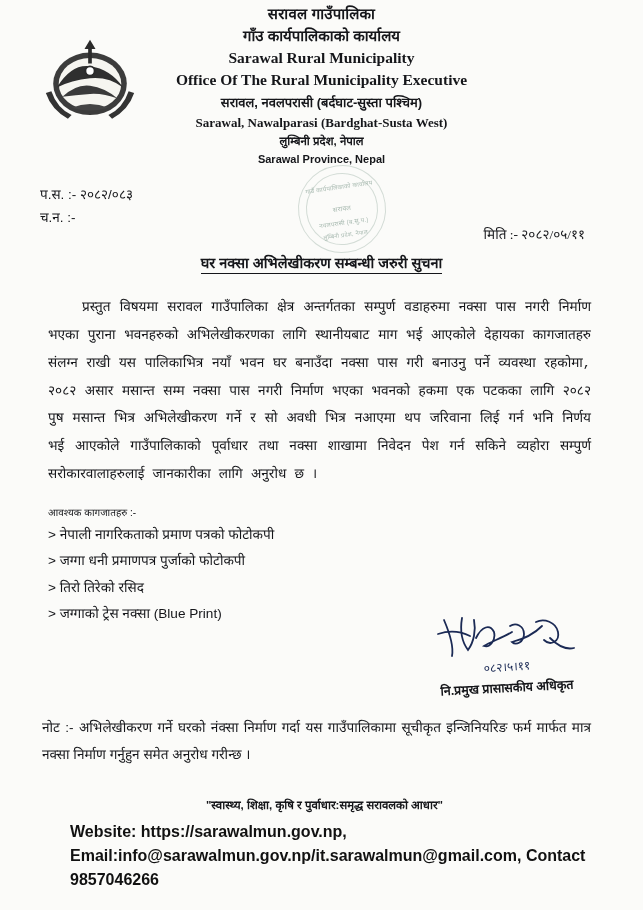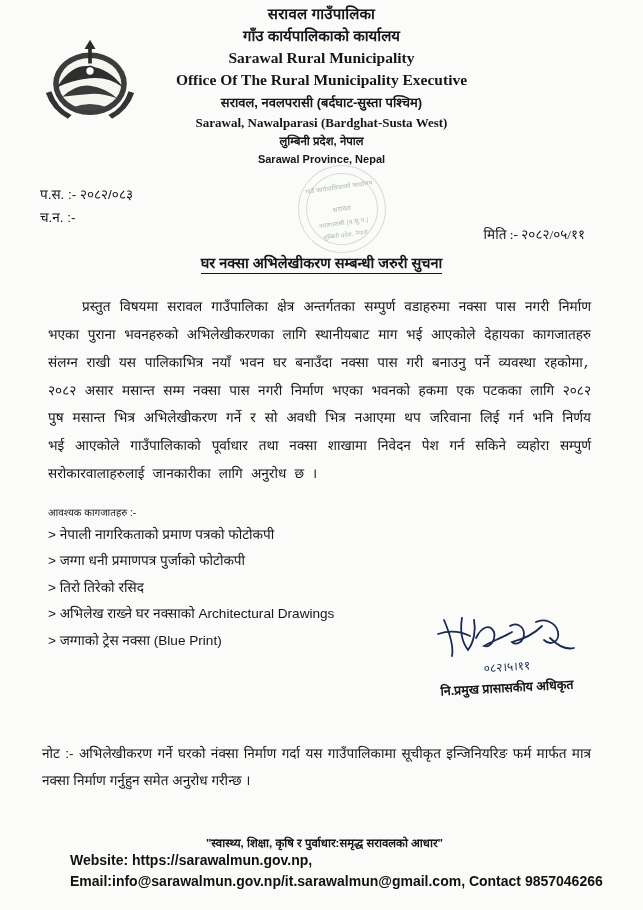--- a/index.html
+++ b/index.html
@@ -217,22 +217,23 @@
     right: 34px;
     bottom: 18px;
     text-align: center;
   }
   .slogan {
     font-family: "Liberation Sans", sans-serif;
     font-size: 11.5px;
     font-weight: 600;
   }
   .contact {
-    font-family: "Liberation Sans", sans-serif;
-    font-size: 14px;
+    margin-top: 8px;
+    font-family: "Liberation Sans", sans-serif;
+    font-size: 16px;
     font-weight: 700;
     color: #111;
     line-height: 1.5;
     text-align: left;
     padding-left: 30px;
   }
 </style>
 </head>
 <body>
 
@@ -282,21 +283,20 @@
     <span>घर नक्सा अभिलेखीकरण सम्बन्धी जरुरी सुचना</span>
   </div>
 
   <p class="body-para">प्रस्तुत विषयमा सरावल गाउँपालिका क्षेत्र अन्तर्गतका सम्पुर्ण वडाहरुमा नक्सा पास नगरी निर्माण भएका पुराना भवनहरुको अभिलेखीकरणका लागि स्थानीयबाट माग भई आएकोले देहायका कागजातहरु संलग्न राखी यस पालिकाभित्र नयाँ भवन घर बनाउँदा नक्सा पास गरी बनाउनु पर्ने व्यवस्था रहकोमा, २०८२ असार मसान्त सम्म नक्सा पास नगरी निर्माण भएका भवनको हकमा एक पटकका लागि २०८२ पुष मसान्त भित्र अभिलेखीकरण गर्ने र सो अवधी भित्र नआएमा थप जरिवाना लिई गर्न भनि निर्णय भई आएकोले गाउँपालिकाको पूर्वाधार तथा नक्सा शाखामा निवेदन पेश गर्न सकिने व्यहोरा सम्पुर्ण सरोकारवालाहरुलाई जानकारीका लागि अनुरोध छ ।</p>
 
   <div class="docs-head">आवश्यक कागजातहरु :-</div>
   <ul class="docs-list">
     <li>&gt; नेपाली नागरिकताको प्रमाण पत्रको फोटोकपी</li>
     <li>&gt; जग्गा धनी प्रमाणपत्र पुर्जाको फोटोकपी</li>
     <li>&gt; तिरो तिरेको रसिद</li>
-    <li>&gt; अभिलेख राख्ने घर नक्साको Architectural Drawings</li>
     <li>&gt; जग्गाको ट्रेस नक्सा (Blue Print)</li>
   </ul>
 
   <div class="sign-wrap">
     <svg class="sig-svg" width="150" height="52" viewBox="0 0 150 52">
       <g fill="none" stroke="#1b2a55" stroke-width="1.8" stroke-linecap="round">
         <path d="M12 8 C18 22, 22 34, 20 44"></path>
         <path d="M6 22 C18 18, 30 20, 38 24"></path>
         <path d="M30 6 C28 18, 30 30, 36 38 C42 30, 44 18, 42 8"></path>
         <path d="M44 26 C50 14, 58 12, 62 20 C64 28, 58 36, 52 34 C58 30, 70 26, 80 20"></path>

